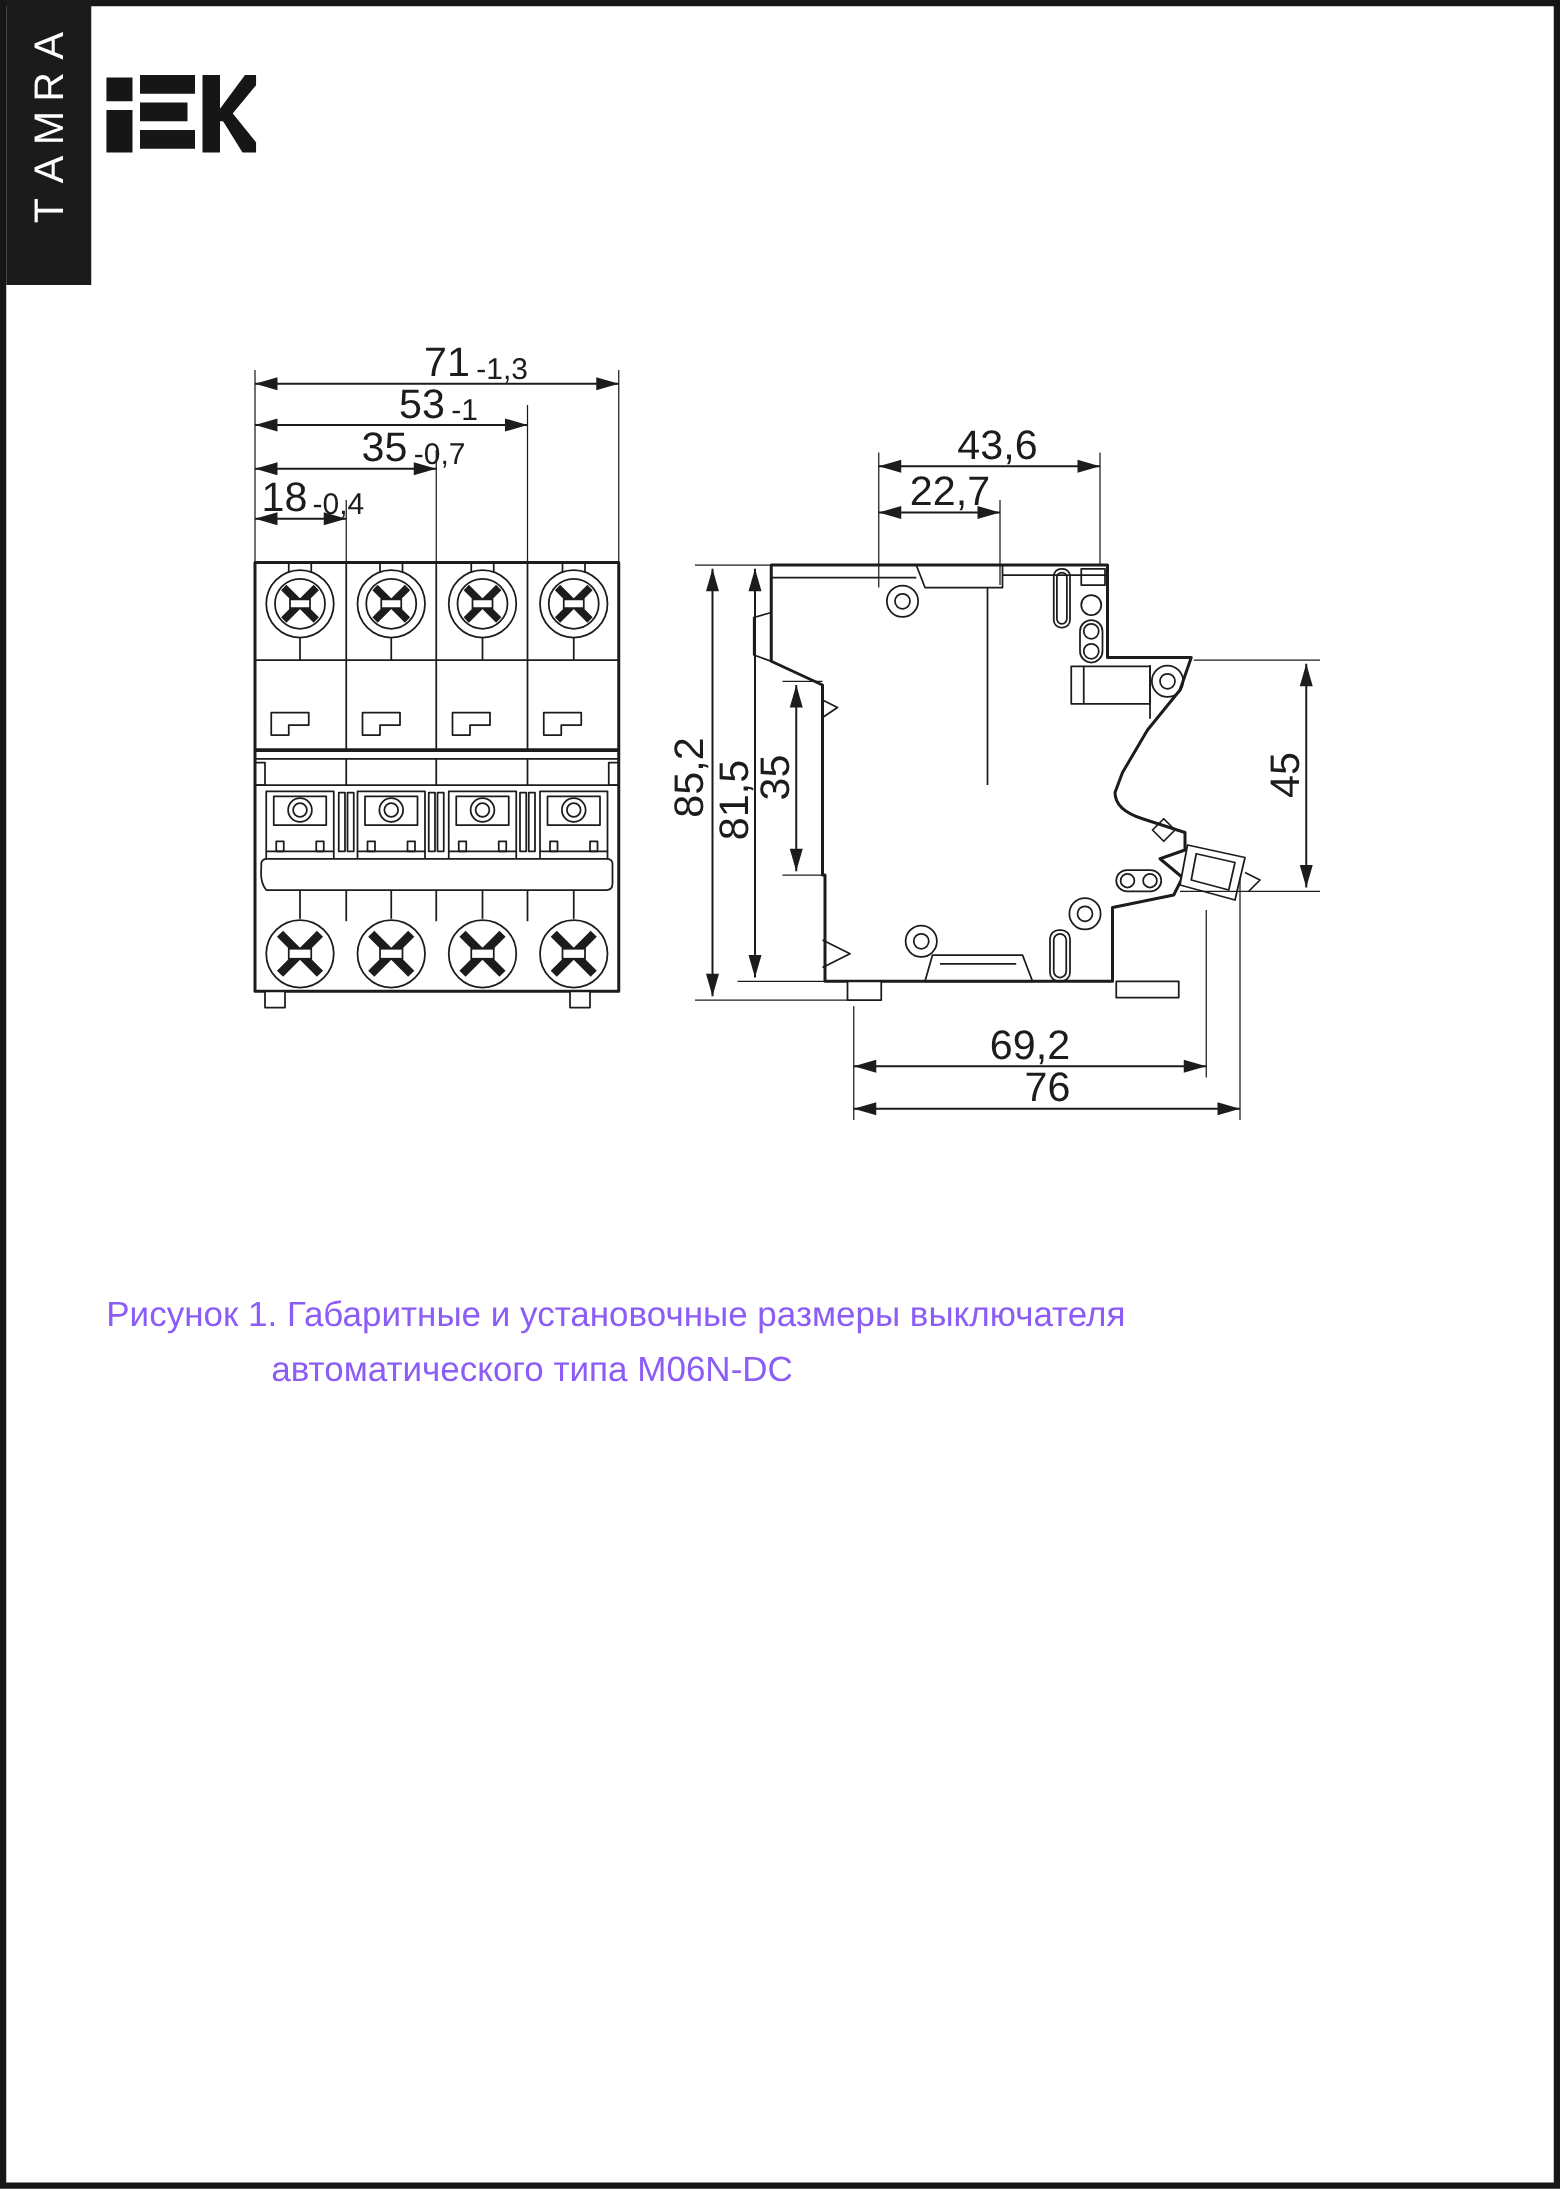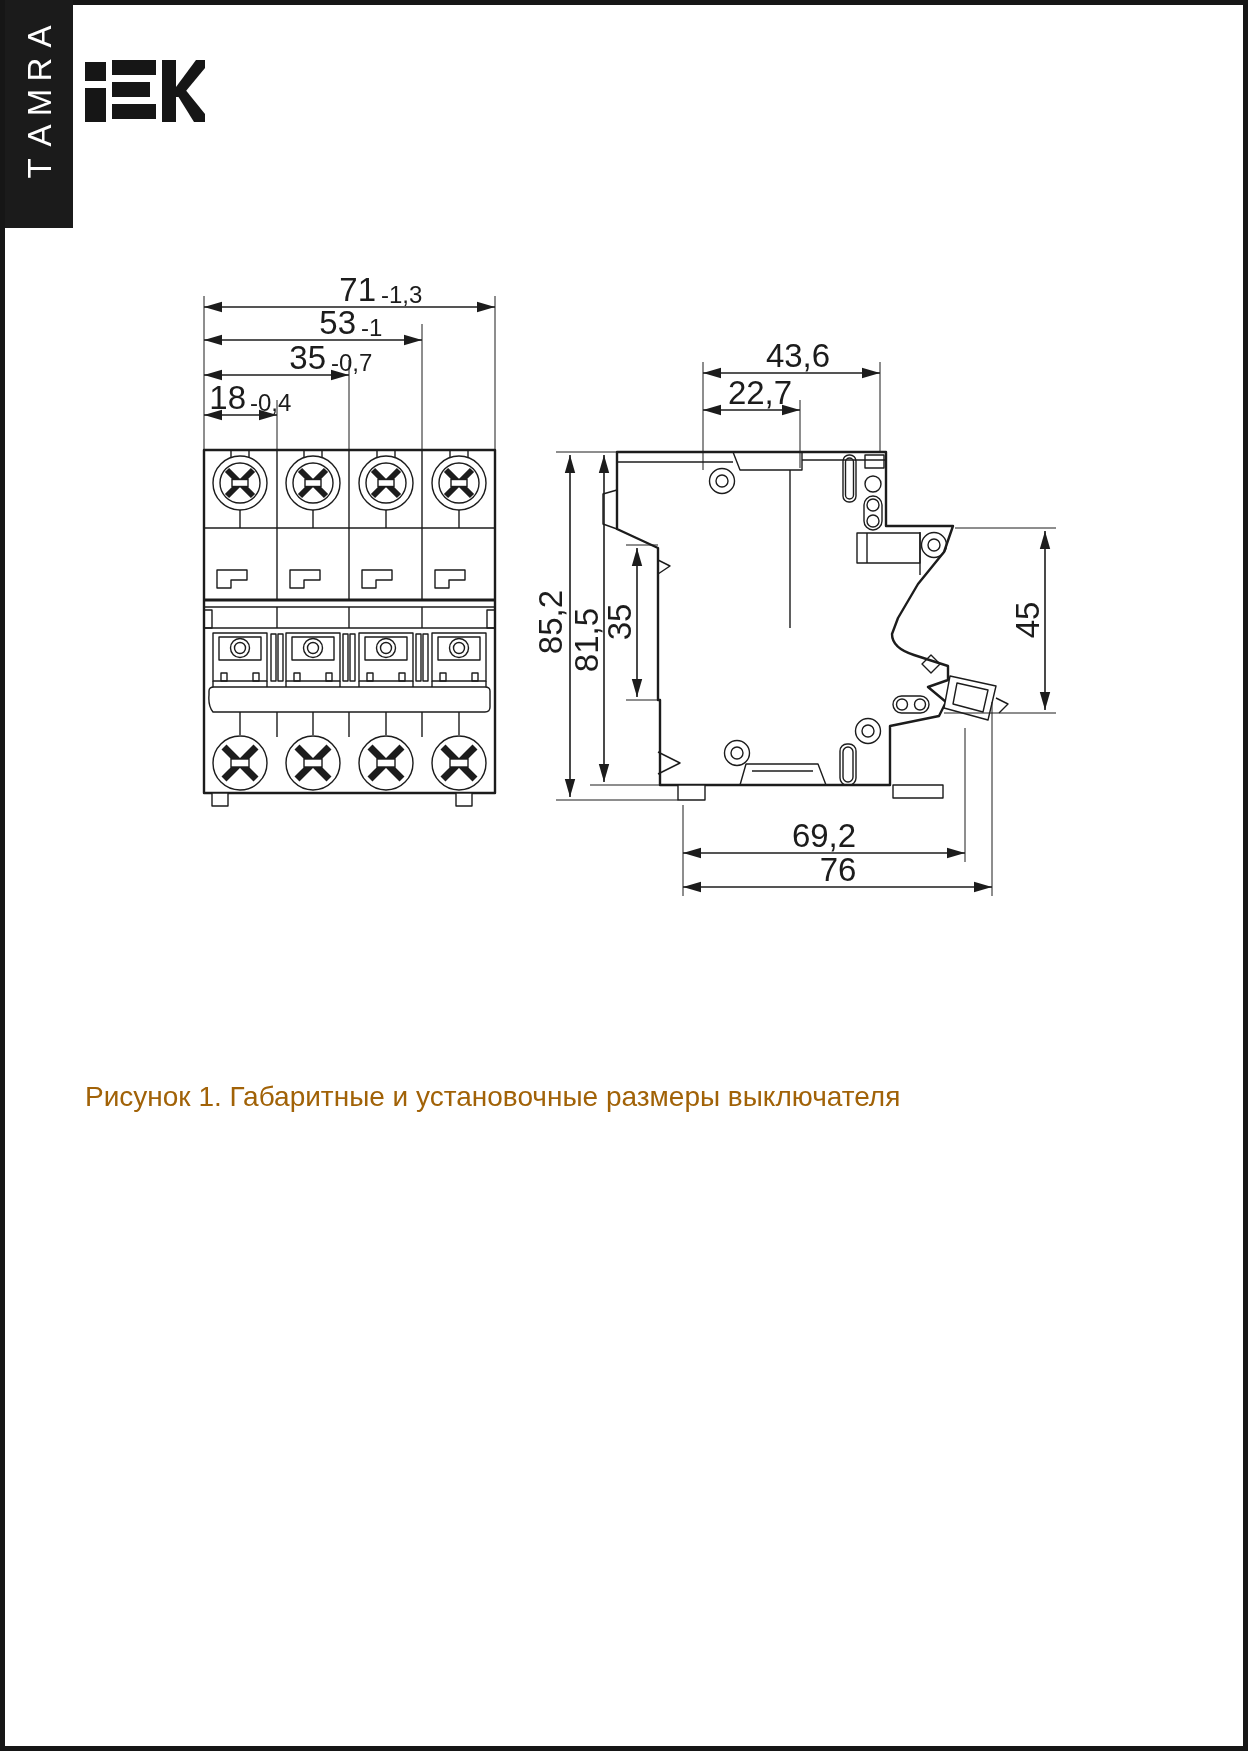--- a/index.html
+++ b/index.html
@@ -16,21 +16,21 @@
   .drawing{position:absolute;left:0;top:0;}
   .olf{fill:#fff;stroke:#1c1c1c;stroke-width:2.4;stroke-linejoin:round;}
   .il{fill:none;stroke:#1c1c1c;stroke-width:1.4;stroke-linejoin:round;}
   .ilf{fill:#fff;stroke:#1c1c1c;stroke-width:1.4;stroke-linejoin:round;}
   .thk{fill:none;stroke:#1c1c1c;stroke-width:3;}
   .dim{stroke:#1c1c1c;stroke-width:1.6;fill:none;}
   .ext{stroke:#1c1c1c;stroke-width:1;fill:none;}
   .dtxt{font-family:"Liberation Sans",sans-serif;font-size:33px;fill:#1c1c1c;}
   .dtol{font-family:"Liberation Sans",sans-serif;font-size:24px;fill:#1c1c1c;}
   
-  .caption{position:absolute;left:85px;top:1075px;font-size:28px;line-height:44px;color:#a16207;}
+  .caption{position:absolute;left:85px;top:1030px;font-size:28px;line-height:44px;color:#8b5cf6;}
   .caption .l2{padding-left:132px;}
 </style>
 </head>
 <body>
 
 <div class="page-frame"></div>
 
 <div class="armat-tab">
   <span class="ltr">A</span>
   <span class="ltr">R</span>
@@ -276,13 +276,14 @@
       <text class="dtxt" x="631" y="622" text-anchor="middle" transform="rotate(-90 631 622)">35</text>
       <text class="dtxt" x="1039" y="620" text-anchor="middle" transform="rotate(-90 1039 620)">45</text>
       <text class="dtxt" x="824" y="847" text-anchor="middle">69,2</text>
       <text class="dtxt" x="838" y="881" text-anchor="middle">76</text>
     </g>
   </g>
 </svg>
 
 <div class="caption">
   <div class="l1">Рисунок 1. Габаритные и установочные размеры выключателя</div>
+  <div class="l2">автоматического типа M06N-DC</div>
 </div>
 
 </body></html>

